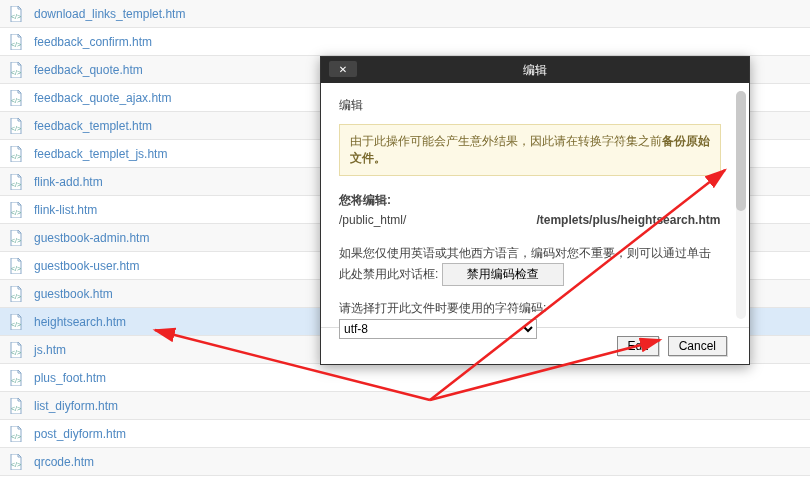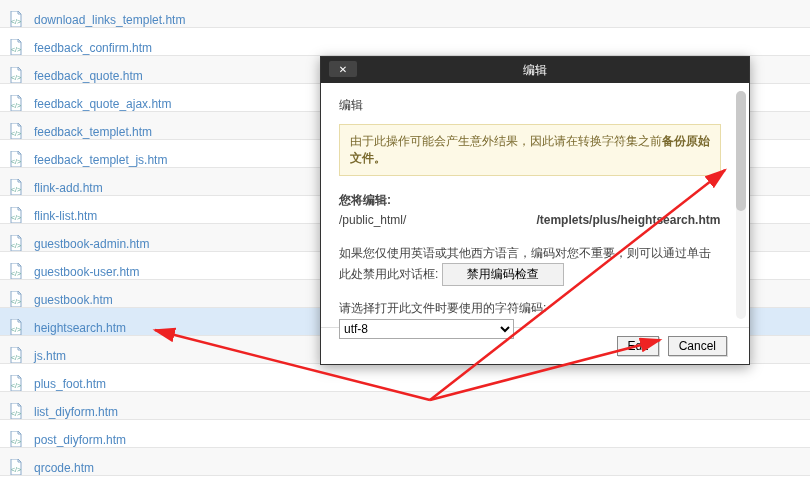--- a/index.html
+++ b/index.html
@@ -1,35 +1,35 @@
 <!DOCTYPE html>
 <html><head>
 <meta charset="utf-8">
 <style>
 *{box-sizing:border-box;margin:0;padding:0;font-family:Arial,"Microsoft YaHei",sans-serif}
 body{background:#fff;overflow:hidden}
 .page{width:810px;height:500px;position:relative;background:#fff}
 .file-list{position:absolute;left:0;top:0;width:810px;height:500px;overflow:hidden}
-.row{display:flex;align-items:flex-end;height:28px;border-bottom:1px solid #e5e5e5;padding-left:8px;font-size:12px;color:#4e88c2;cursor:pointer}
+.row{display:flex;align-items:center;height:28px;border-bottom:1px solid #e5e5e5;padding-left:8px;font-size:12px;color:#4e88c2;cursor:pointer}
 .row:nth-child(odd){background:#f8f8f8}
 .row:nth-child(even){background:#fff}
 .row.sel{background:#dbeaf9}
 .ico{width:16px;height:16px;margin-right:10px;display:flex;align-items:center;justify-content:center}
 .ico svg{width:14px;height:16px}
 .dialog{position:absolute;left:320px;top:56px;width:430px;border:1px solid #333;background:#fff;box-shadow:0 3px 12px rgba(0,0,0,.35)}
 .dlg-title{background:#2a2a2a;color:#fff;height:26px;display:flex;align-items:center;position:relative;font-size:12px}
 .dlg-title .t{flex:1;text-align:center}
 .close{position:absolute;left:8px;top:4px;width:28px;height:16px;background:#444;display:flex;align-items:center;justify-content:center;cursor:pointer;color:#fff;font-size:10px;border-radius:2px}
 .dlg-body{position:relative;padding:14px 28px 14px 18px;font-size:12px;color:#444;height:244px}
 .scrollbar{position:absolute;right:3px;top:8px;width:10px;height:228px;background:#f1f1f1;border-radius:5px}
 .thumb{position:absolute;right:3px;top:8px;width:10px;height:120px;background:#c9c9c9;border-radius:5px}
 .warn{background:#fdf9e6;border:1px solid #e8dca8;padding:8px 10px;margin:10px 0 14px 0;color:#7a6a2e;font-size:12px}
 .sec{margin-bottom:12px;line-height:1.7}
 .btn-s{background:#f2f2f2;border:1px solid #b8b8b8;padding:2px 24px;font-size:12px;cursor:pointer}
-.sel-enc{width:175px;height:20px;font-size:12px;border:1px solid #aaa;background:#fff}
+.sel-enc{width:198px;height:20px;font-size:12px;border:1px solid #aaa;background:#fff}
 .dlg-foot{border-top:1px solid #ddd;padding:8px 22px;text-align:right}
 .fbtn{background:#f2f2f2;border:1px solid #888;padding:2px 10px;font-size:12px;margin-left:4px;cursor:pointer;box-shadow:1px 1px 0 rgba(0,0,0,.15)}
 .arrows{position:absolute;left:0;top:0;width:810px;height:500px;pointer-events:none}
 </style>
 </head>
 <body>
 
 <div class="page">
   <div class="file-list" id="file-list">
       <div class="row">

